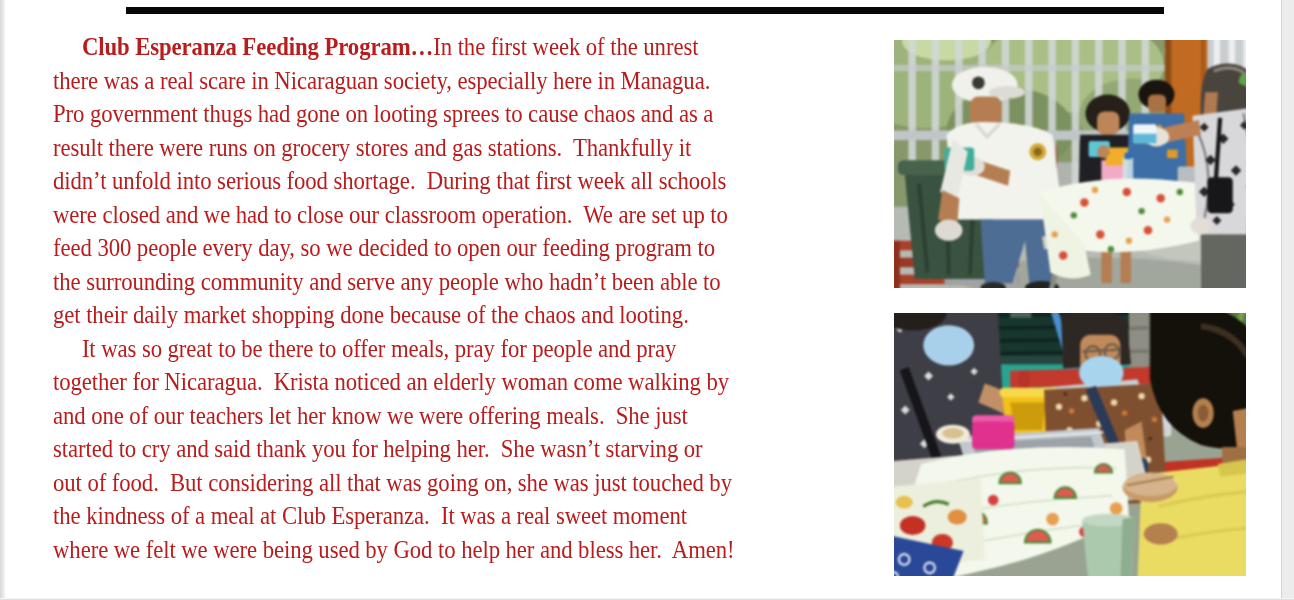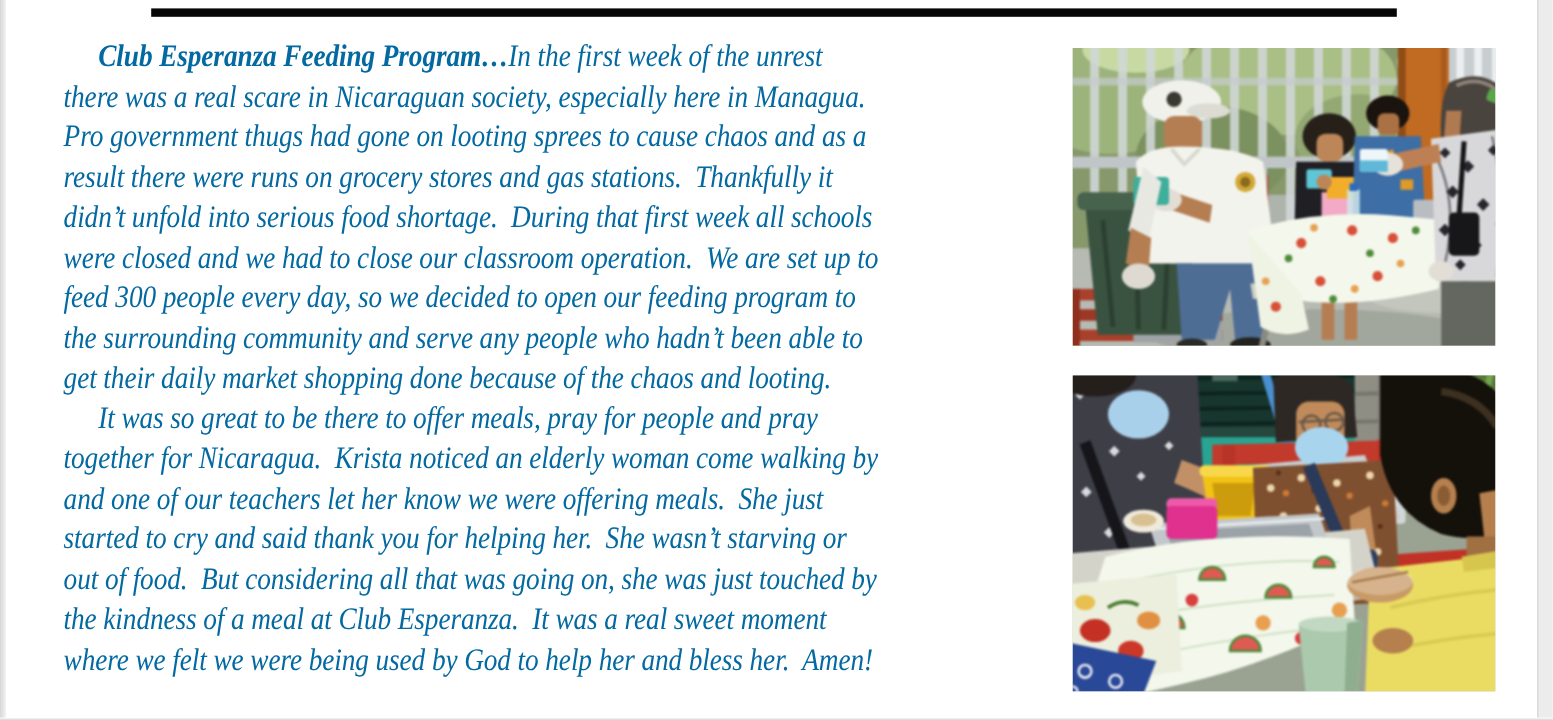--- a/index.html
+++ b/index.html
@@ -20,22 +20,21 @@
   .bottom-edge {
     position:absolute; left:0; bottom:0; width:100%; height:2px;
     background:linear-gradient(to bottom,#ffffff,#d5d5d5);
   }
   .top-rule {
     position:absolute; left:126px; top:7px; width:1038px; height:7px;
     background:#070707;
   }
   .text-col {
     position:absolute; left:53px; top:30px; width:835px;
-    color:#0369a1;
-    font-style:italic;
+    color:#b91c1c;
   }
   .para { }
   .line {
     font-size:26px; line-height:33.5px; white-space:pre;
     transform:scaleX(0.875); transform-origin:0 50%;
     letter-spacing:-0.1px;
   }
   .line.indent { padding-left:33px; }
   .lead { font-weight:bold; }
   .photo {

